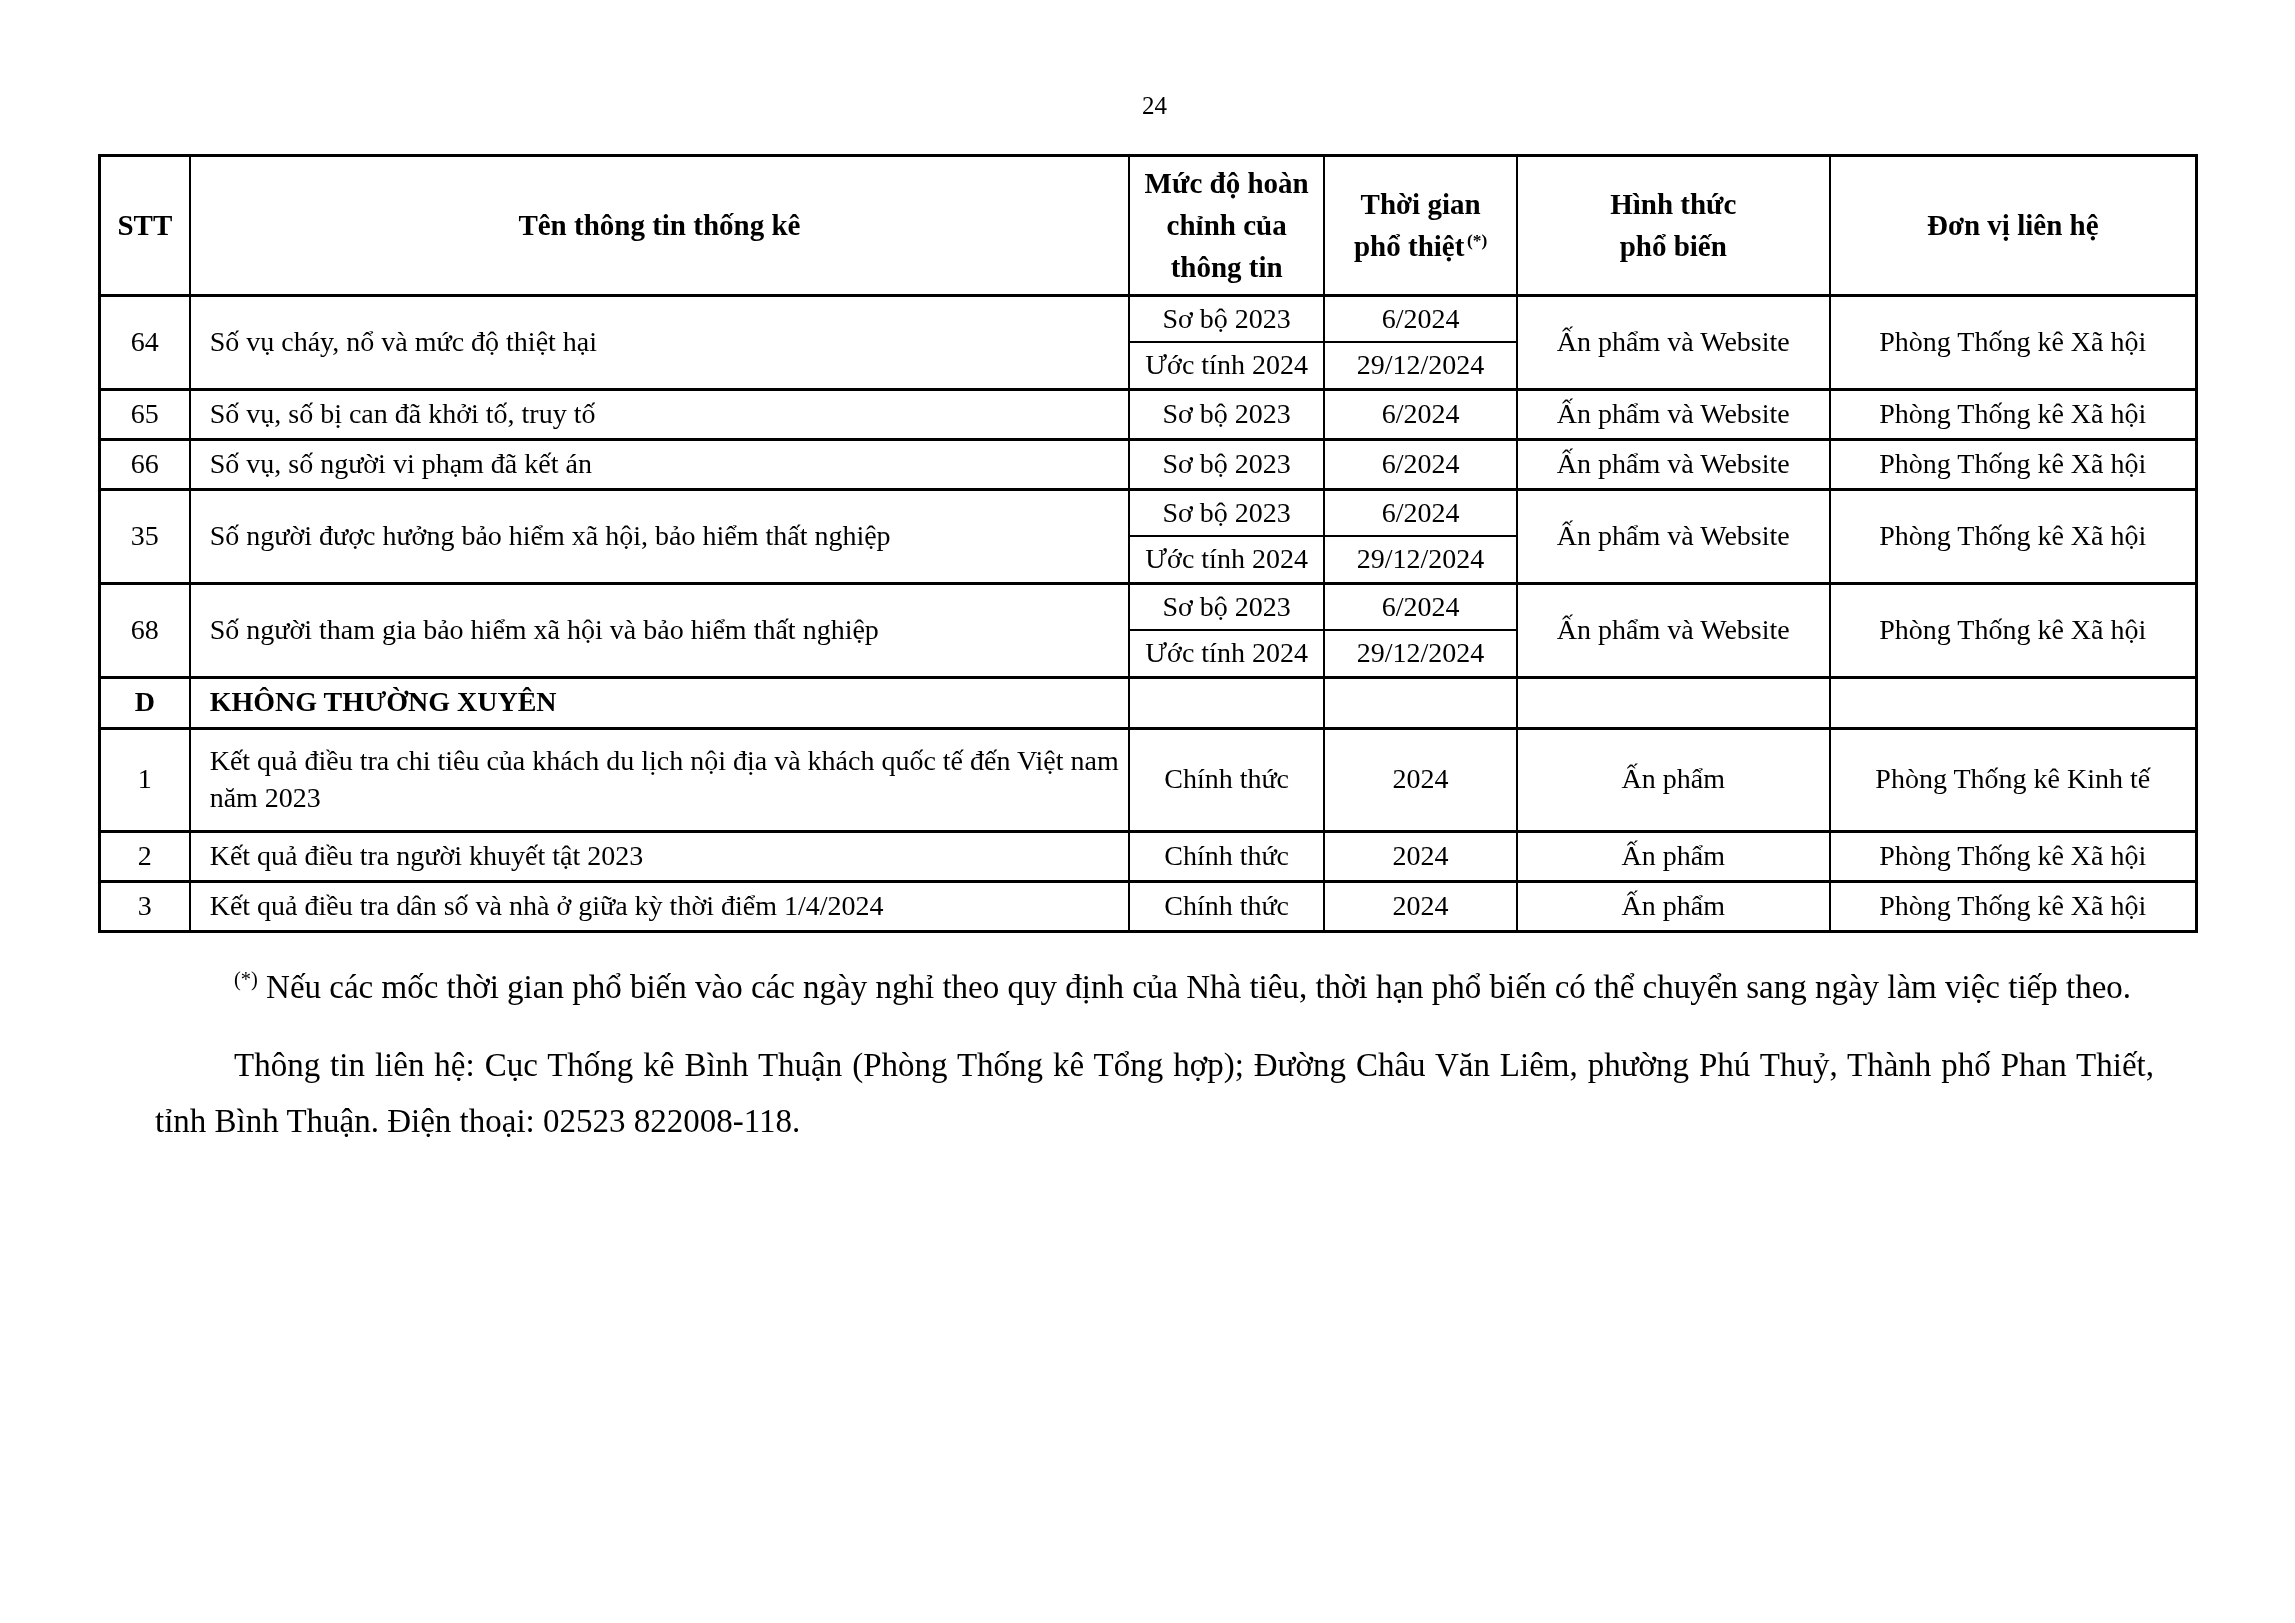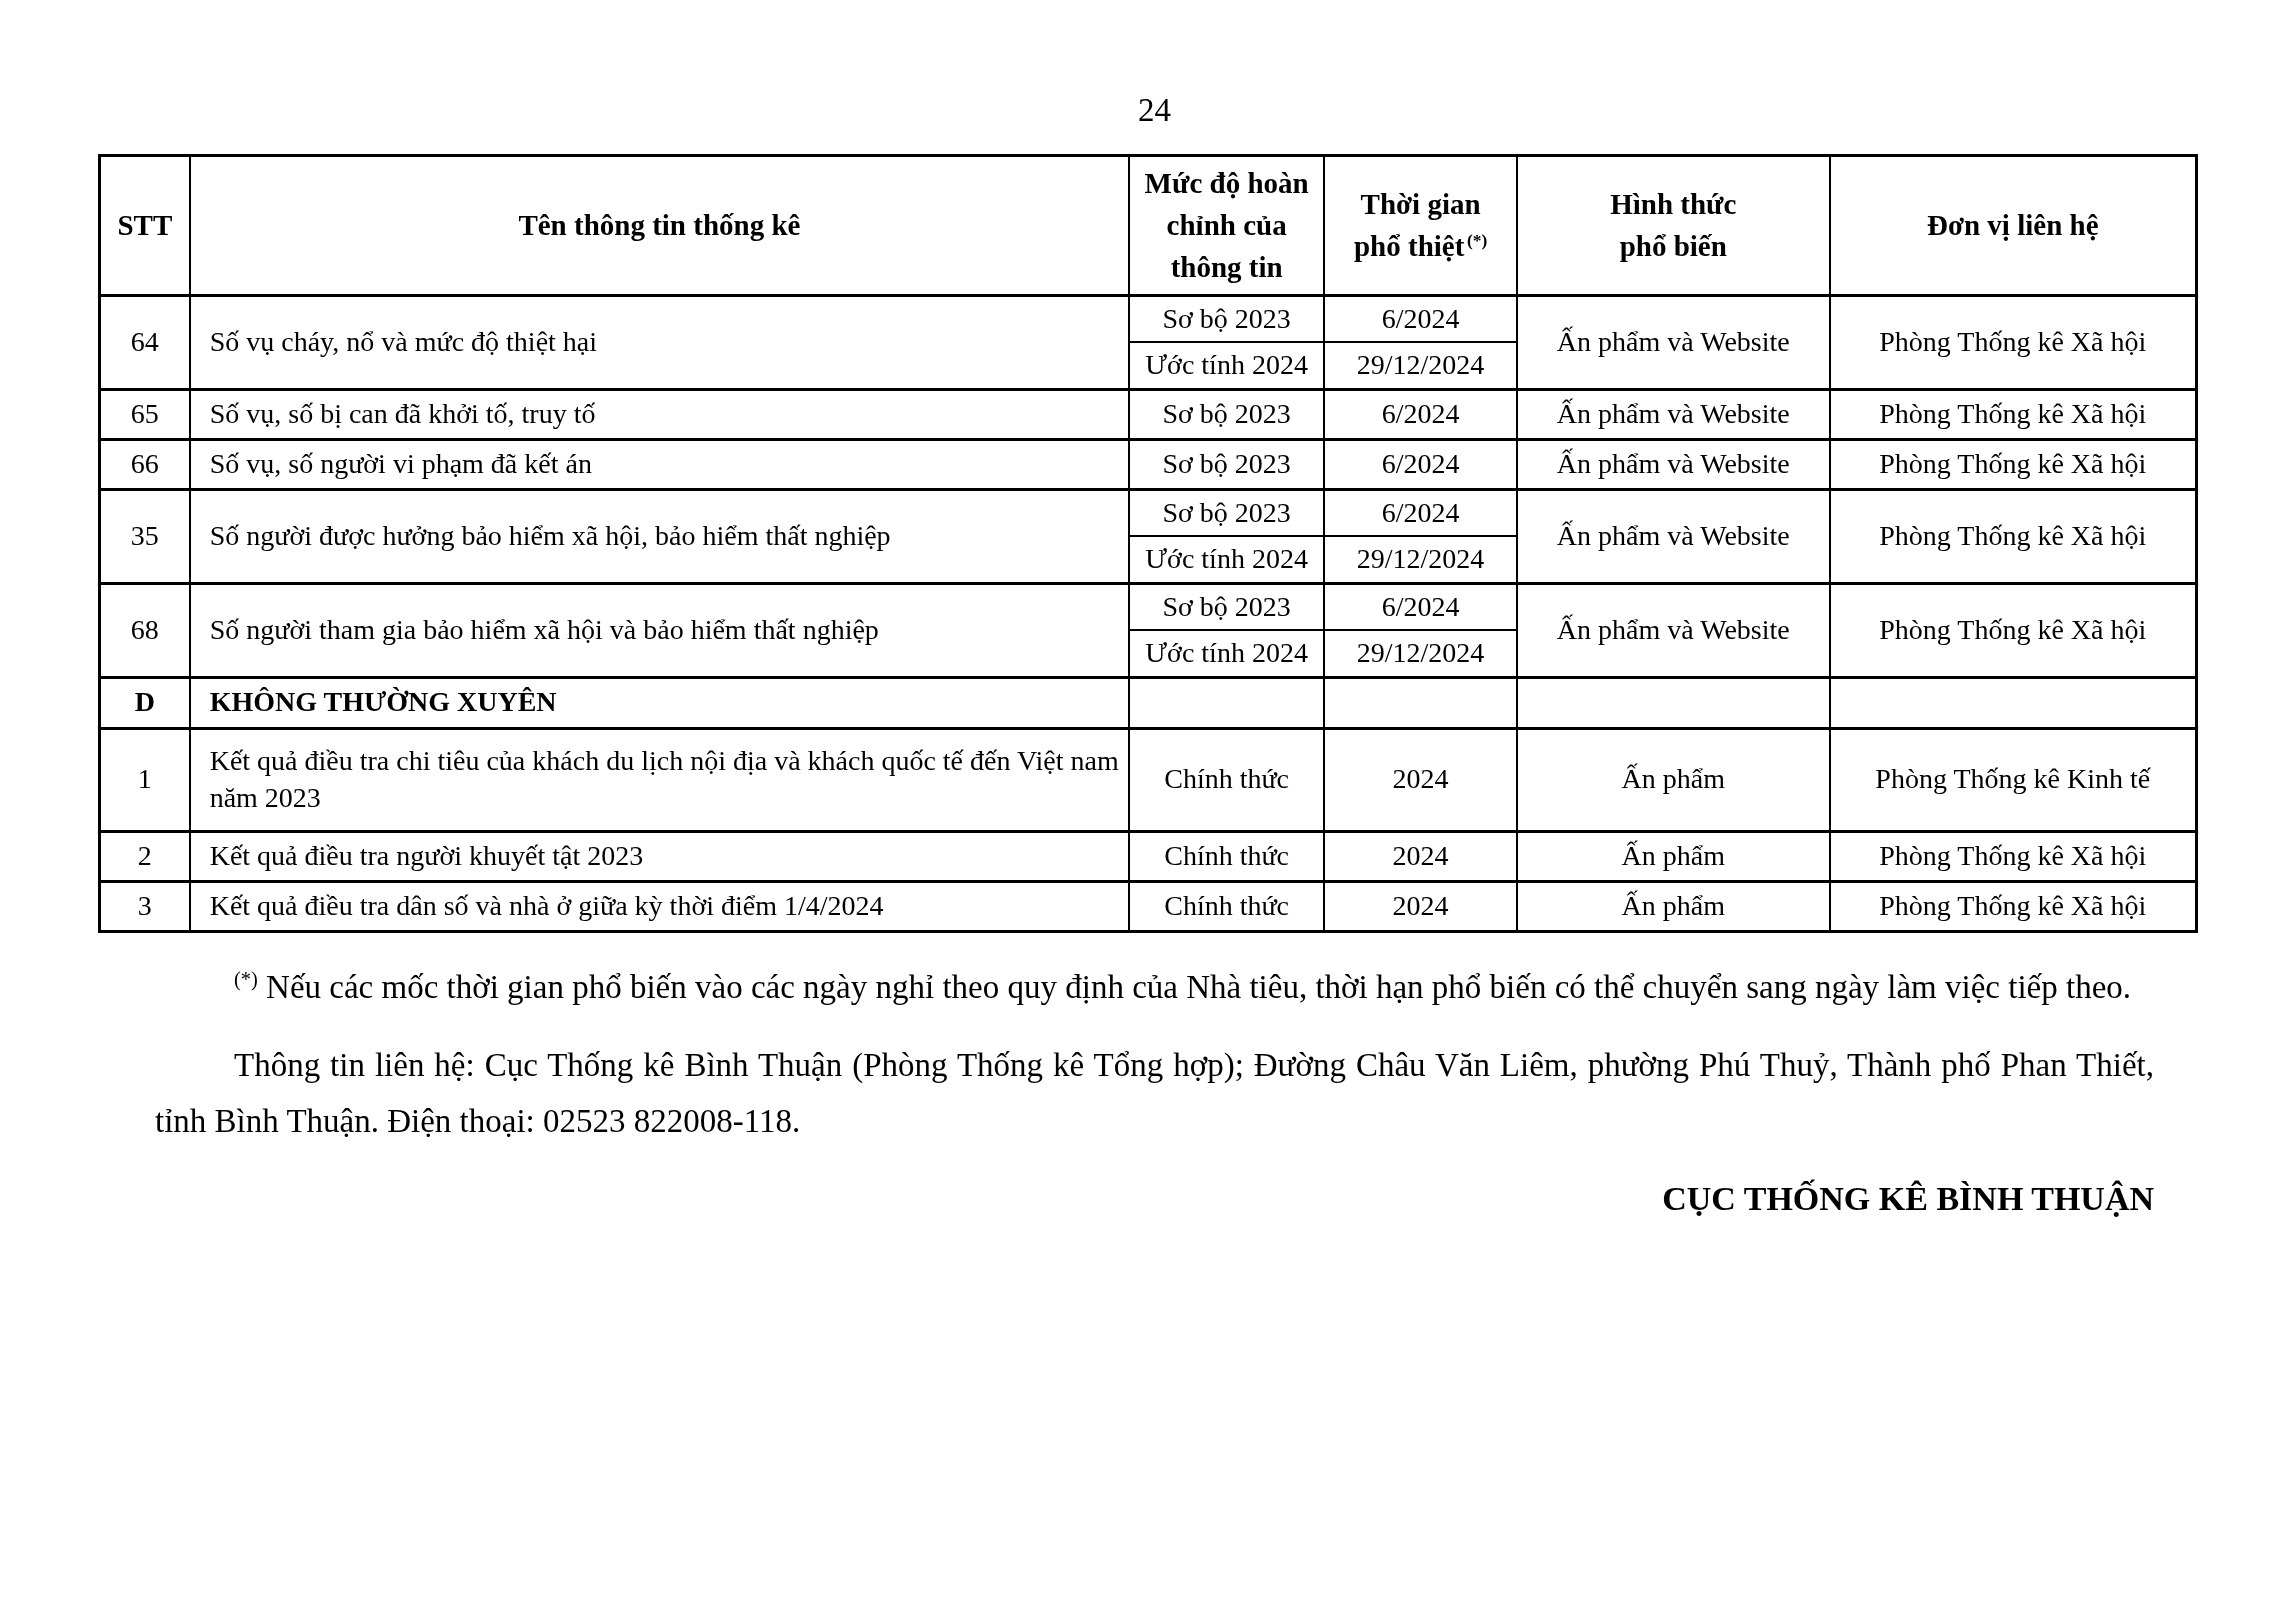--- a/index.html
+++ b/index.html
@@ -3,21 +3,21 @@
 <meta charset="utf-8">
 <style>
   html,body{margin:0;padding:0}
   body{
     width:2295px;height:1623px;position:relative;
     background:#ffffff;color:#000000;
     font-family:"Liberation Serif","DejaVu Serif",serif;
   }
   .page-number{
     position:absolute;top:92px;left:155px;width:1999px;
-    text-align:center;font-size:33px;
+    text-align:center;font-size:25px;
   }
   table.sched{
     position:absolute;left:98px;top:154px;width:2100px;
     border-collapse:collapse;table-layout:fixed;
     border:3.3px solid #000;font-size:28px;
   }
   .sched th,.sched td{
     border:2px solid #000;vertical-align:middle;
     padding:1.3px 6.5px;line-height:1.3;overflow:hidden;
   }
@@ -171,17 +171,16 @@
         <td class="c">2024</td>
         <td class="c">Ấn phẩm</td>
         <td class="c">Phòng Thống kê Xã hội</td>
       </tr>
     </tbody>
   </table>
 
   <div class="bottom">
     <p class="para"><sup>(*)</sup><span> Nếu các mốc thời gian phổ biến vào các ngày nghỉ theo quy định của Nhà tiêu, thời hạn phổ biến có thể chuyển sang ngày làm việc tiếp theo.</span></p>
     <p class="para contact">Thông tin liên hệ: Cục Thống kê Bình Thuận (Phòng Thống kê Tổng hợp); Đường Châu Văn Liêm, phường Phú Thuỷ, Thành phố Phan Thiết, tỉnh Bình Thuận. Điện thoại: 02523 822008-118.</p>
-    <div class="signature">CỤC THỐNG KÊ BÌNH THUẬN</div>
   </div>
 
 </div>
 
 
 </body></html>

